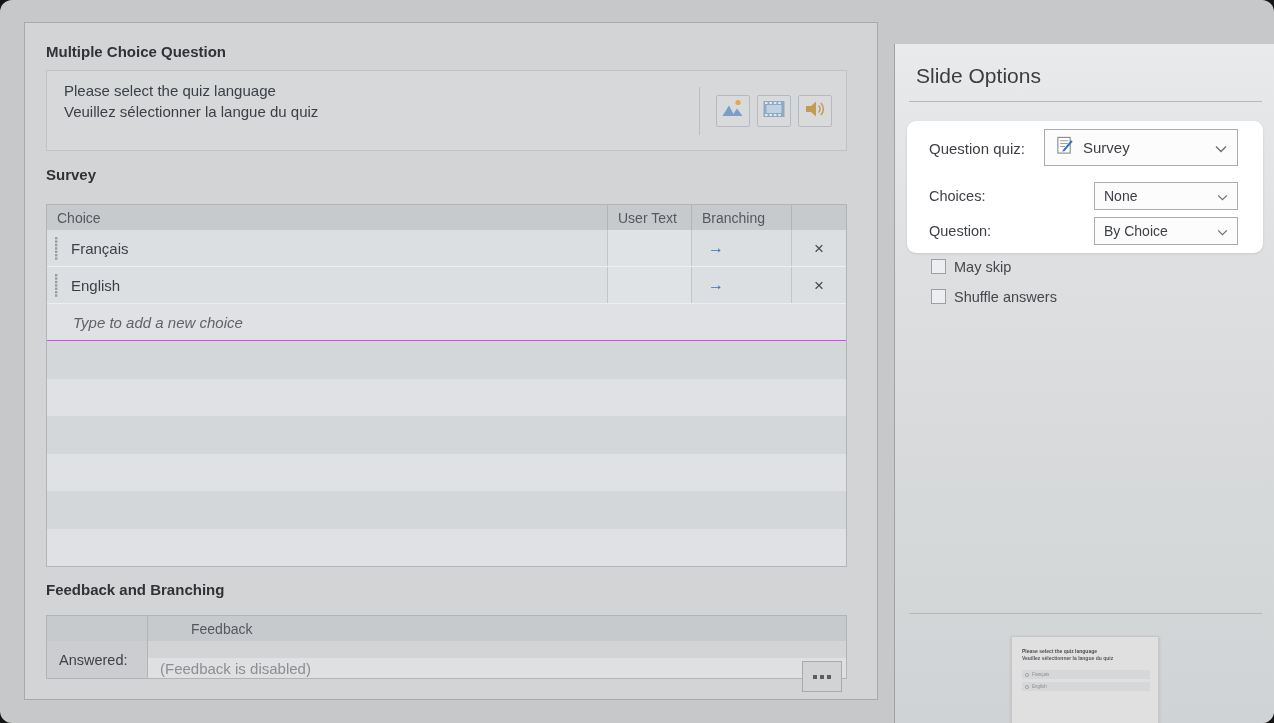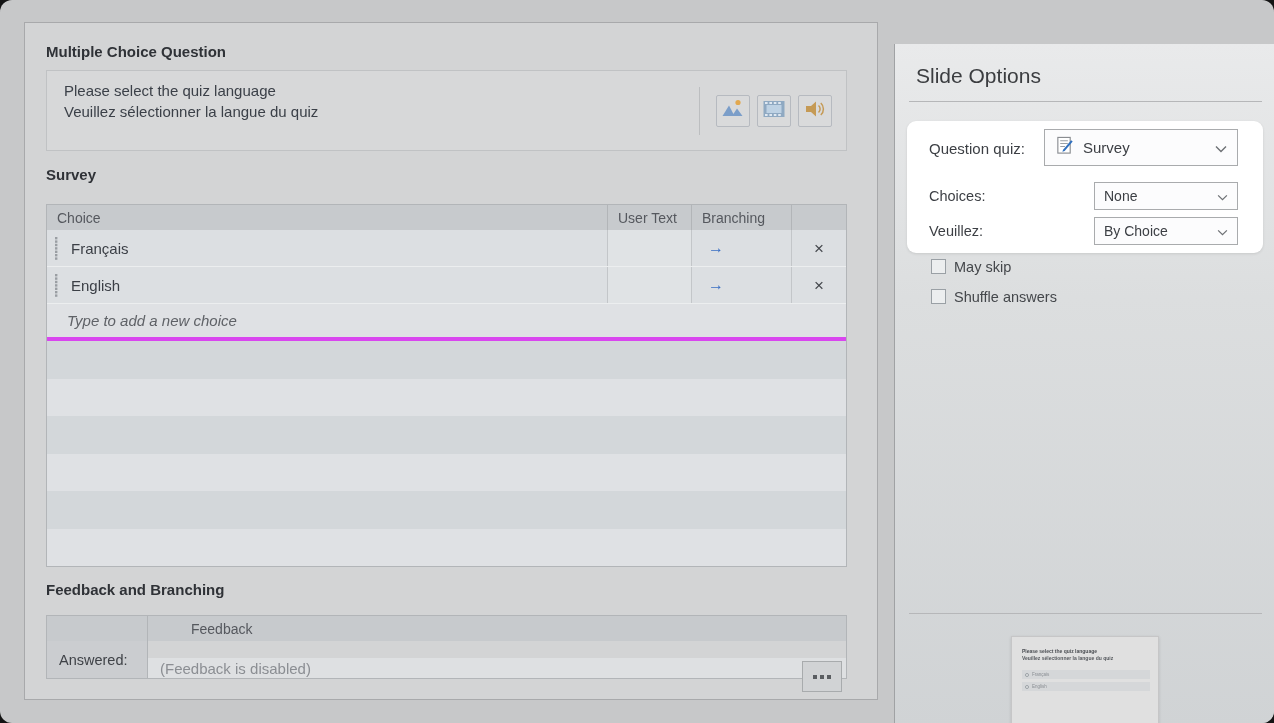--- a/index.html
+++ b/index.html
@@ -33,22 +33,22 @@
   .t-row{display:flex;height:37px;flex:none;border-bottom:1px solid #eceeef;font-size:15px;color:#3b3f46;}
   .t-row .cell{display:flex;align-items:center;border-right:1px solid #c3c6c9;}
   .t-row .cell:last-child{border-right:none;}
   .cell-choice{flex:1;background:#dcdfe2;padding-left:8px;gap:13px;}
   .cell-user{width:84px;flex:none;background:#e0e3e5;}
   .cell-branch{width:100px;flex:none;background:#dcdfe2;padding-left:16px;}
   .cell-del{width:54px;flex:none;background:#dcdfe2;justify-content:center;}
   .arrow{color:var(--accent_blue,#3a6fc4);font-size:16px;font-weight:bold;}
   .del-x{color:#45484d;font-size:17px;line-height:1;}
   .drag{flex:none;display:flex;align-items:center;}
-  .add-row{height:37px;flex:none;background:#dfe1e4;border-bottom:4px solid #d946ef;
-    display:flex;align-items:center;padding-left:20px;font-size:15px;font-style:italic;color:#5f6267;}
+  .add-row{height:37px;flex:none;background:#dfe1e4;border-bottom:1px solid #d946ef;
+    display:flex;align-items:center;padding-left:26px;font-size:15px;font-style:italic;color:#5f6267;}
   .stripe{flex:1;}
   .stripe.dark{background:#d3d7da;}
   .stripe.light{background:#dfe1e4;}
 
   
   .fb-table{position:absolute;left:21px;top:592px;width:801px;height:64px;
     border:1px solid #b2b5b8;display:flex;flex-direction:column;}
   .fb-head{display:flex;height:25px;flex:none;background:#c7cacd;color:#55585e;font-size:14px;gap:31px;}
   .fb-head .fb-left{width:101px;flex:none;border-right:1px solid #b2b5b8;}
   .fb-head .fb-main{flex:1;display:flex;align-items:center;padding-left:12px;}
@@ -255,21 +255,21 @@
       <div class="card-label" style="left:22px;top:67px;font-size:14.5px;">Choices:</div>
       <div class="dd dd-small" style="top:61px;">
         <span class="dd-text">None</span>
         <span>
           <svg width="11" height="7" viewBox="0 0 12 8">
               <path d="M1 1.5 L6 6.5 L11 1.5" stroke="#6d7074" fill="none" stroke-width="1.4"></path>
             </svg>
         </span>
       </div>
 
-      <div class="card-label" style="left:22px;top:102px;font-size:14.5px;">Veuillez:</div>
+      <div class="card-label" style="left:22px;top:102px;font-size:14.5px;">Question:</div>
       <div class="dd dd-small" style="top:96px;">
         <span class="dd-text">By Choice</span>
         <span>
           <svg width="11" height="7" viewBox="0 0 12 8">
               <path d="M1 1.5 L6 6.5 L11 1.5" stroke="#6d7074" fill="none" stroke-width="1.4"></path>
             </svg>
         </span>
       </div>
     </div>
 

